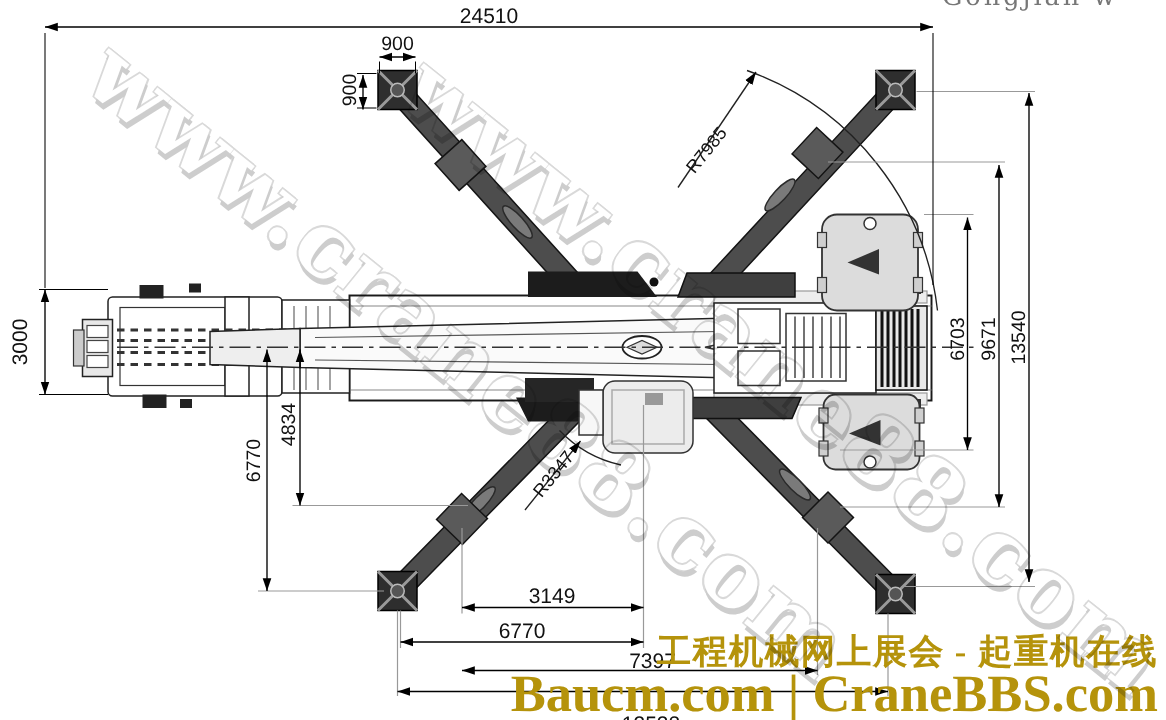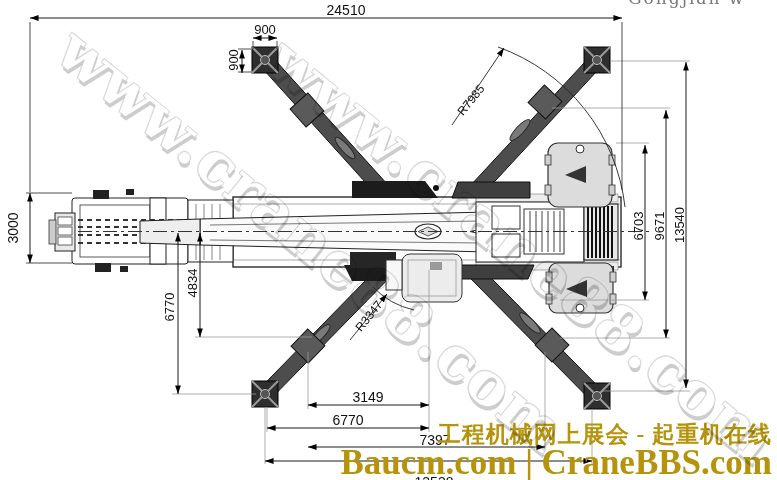--- a/index.html
+++ b/index.html
@@ -232,21 +232,21 @@
     <line x1="645" y1="145" x2="645" y2="300" marker-start="url(#ar)" marker-end="url(#ar)"></line>
     <line x1="666" y1="110" x2="666" y2="338" marker-start="url(#ar)" marker-end="url(#ar)"></line>
     <line x1="686" y1="62" x2="686" y2="388" marker-start="url(#ar)" marker-end="url(#ar)"></line>
     <line x1="308" y1="405" x2="429" y2="405" marker-start="url(#ar)" marker-end="url(#ar)"></line>
     <line x1="267" y1="428" x2="429" y2="428" marker-start="url(#ar)" marker-end="url(#ar)"></line>
     <line x1="308" y1="447" x2="545" y2="447" marker-start="url(#ar)" marker-end="url(#ar)"></line>
     <line x1="265" y1="461" x2="592" y2="461" marker-start="url(#ar)" marker-end="url(#ar)"></line>
   </g>
 </svg>
 
-  <span class="dim big" style="left:326px;top:10px;margin-left:20px;">24510</span>
+  <span class="dim big" style="left:326px;top:10px;">24510</span>
   <span class="dim" style="left:265px;top:29px;">900</span>
   <span class="dim rot" style="left:233px;top:60px;">900</span>
   <span class="dim rot big" style="left:13px;top:228px;">3000</span>
   <span class="dim rot" style="left:169px;top:307px;">6770</span>
   <span class="dim rot" style="left:192px;top:283px;">4834</span>
   <span class="dim rad" style="left:471px;top:100px;">R7985</span>
   <span class="dim rad" style="left:369px;top:316px;">R3347</span>
   <span class="dim rot" style="left:638px;top:226px;">6703</span>
   <span class="dim rot" style="left:659px;top:226px;">9671</span>
   <span class="dim rot" style="left:679px;top:225px;">13540</span>

